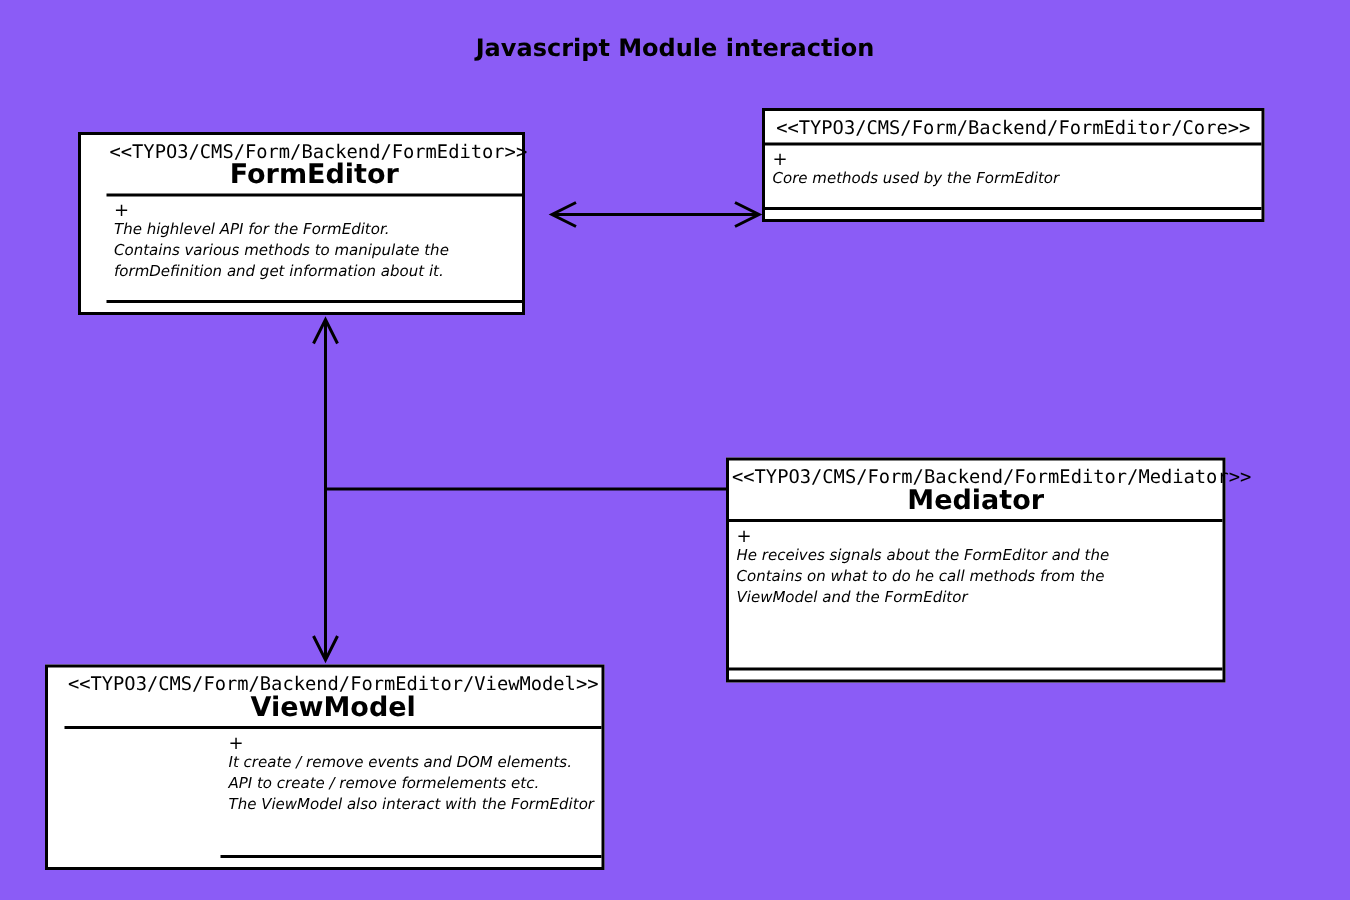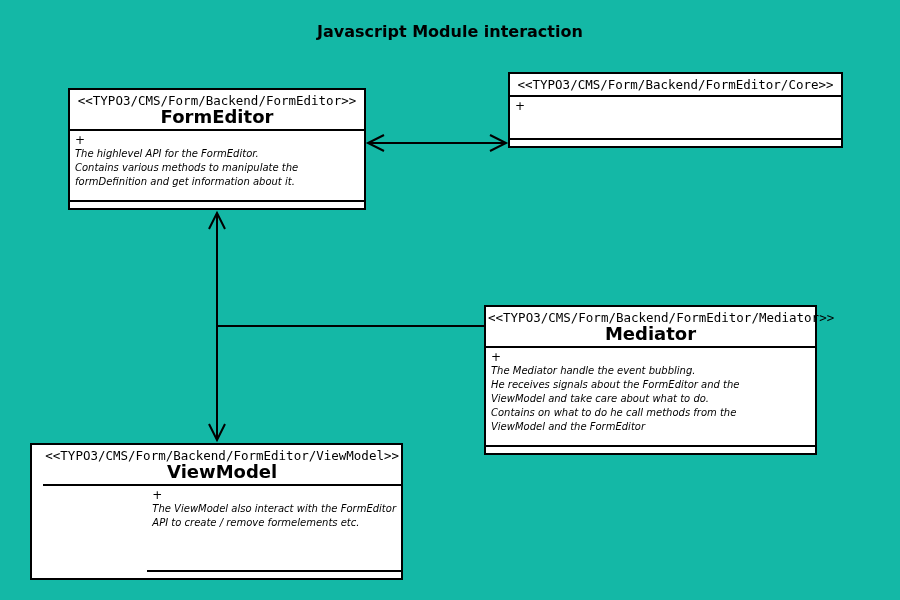--- a/index.html
+++ b/index.html
@@ -1,21 +1,21 @@
 <!DOCTYPE html>
 <html><head>
 <meta charset="utf-8">
 <style>
   * { margin: 0; padding: 0; box-sizing: border-box; }
   html, body { background: #ffffff; }
   .canvas {
     position: relative;
     width: 900px;
     height: 600px;
-    background: #14b8a6;
+    background: #8b5cf6;
     font-family: "DejaVu Sans", sans-serif;
     color: #000000;
     overflow: hidden;
   }
   .diagram-title {
     position: absolute;
     top: 22px;
     left: 0;
     width: 100%;
     text-align: center;
@@ -65,21 +65,21 @@
   .desc-line {
     font-style: italic;
     font-size: 10px;
     line-height: 14px;
     white-space: nowrap;
   }
   .compartment.footer {
     height: 6px;
     flex: 0 0 auto;
   }
-  .box-formeditor { left: 68px;  top: 88px;  width: 298px; height: 122px; }
+  .box-formeditor { left: 52px;  top: 88px;  width: 298px; height: 122px; padding-left: 17px; }
   .box-core       { left: 508px; top: 72px;  width: 335px; height: 76px; justify-content: center;  }
   .box-mediator   { left: 484px; top: 305px; width: 333px; height: 150px; justify-content: center; }
   .box-viewmodel  { left: 30px;  top: 443px; width: 373px; height: 137px; align-items: flex-end; }
 </style>
 </head>
 <body>
 
 <div class="canvas">
 
   <div class="diagram-title">Javascript Module interaction</div>
@@ -117,46 +117,46 @@
     </div>
     <div class="compartment footer"></div>
   </div>
 
   <div class="uml-box box-core">
     <div class="compartment header">
       <div class="stereotype">&lt;&lt;TYPO3/CMS/Form/Backend/FormEditor/Core&gt;&gt;</div>
     </div>
     <div class="compartment body">
       <div class="visibility">+</div>
+      <div class="desc-line">Core methods used by the FormEditor</div>
     </div>
     <div class="compartment footer"></div>
   </div>
 
   <div class="uml-box box-mediator">
     <div class="compartment header">
       <div class="stereotype">&lt;&lt;TYPO3/CMS/Form/Backend/FormEditor/Mediator&gt;&gt;</div>
       <div class="classname">Mediator</div>
     </div>
     <div class="compartment body">
       <div class="visibility">+</div>
-      <div class="desc-line">The Mediator handle the event bubbling.</div>
       <div class="desc-line">He receives signals about the FormEditor and the</div>
-      <div class="desc-line">ViewModel and take care about what to do.</div>
       <div class="desc-line">Contains on what to do he call methods from the</div>
       <div class="desc-line">ViewModel and the FormEditor</div>
     </div>
     <div class="compartment footer"></div>
   </div>
 
   <div class="uml-box box-viewmodel">
     <div class="compartment header">
       <div class="stereotype">&lt;&lt;TYPO3/CMS/Form/Backend/FormEditor/ViewModel&gt;&gt;</div>
       <div class="classname">ViewModel</div>
     </div>
     <div class="compartment body">
       <div class="visibility">+</div>
+      <div class="desc-line">It create / remove events and DOM elements.</div>
+      <div class="desc-line">API to create / remove formelements etc.</div>
       <div class="desc-line">The ViewModel also interact with the FormEditor</div>
-      <div class="desc-line">API to create / remove formelements etc.</div>
     </div>
     <div class="compartment footer"></div>
   </div>
 
 </div>
 
 </body></html>

